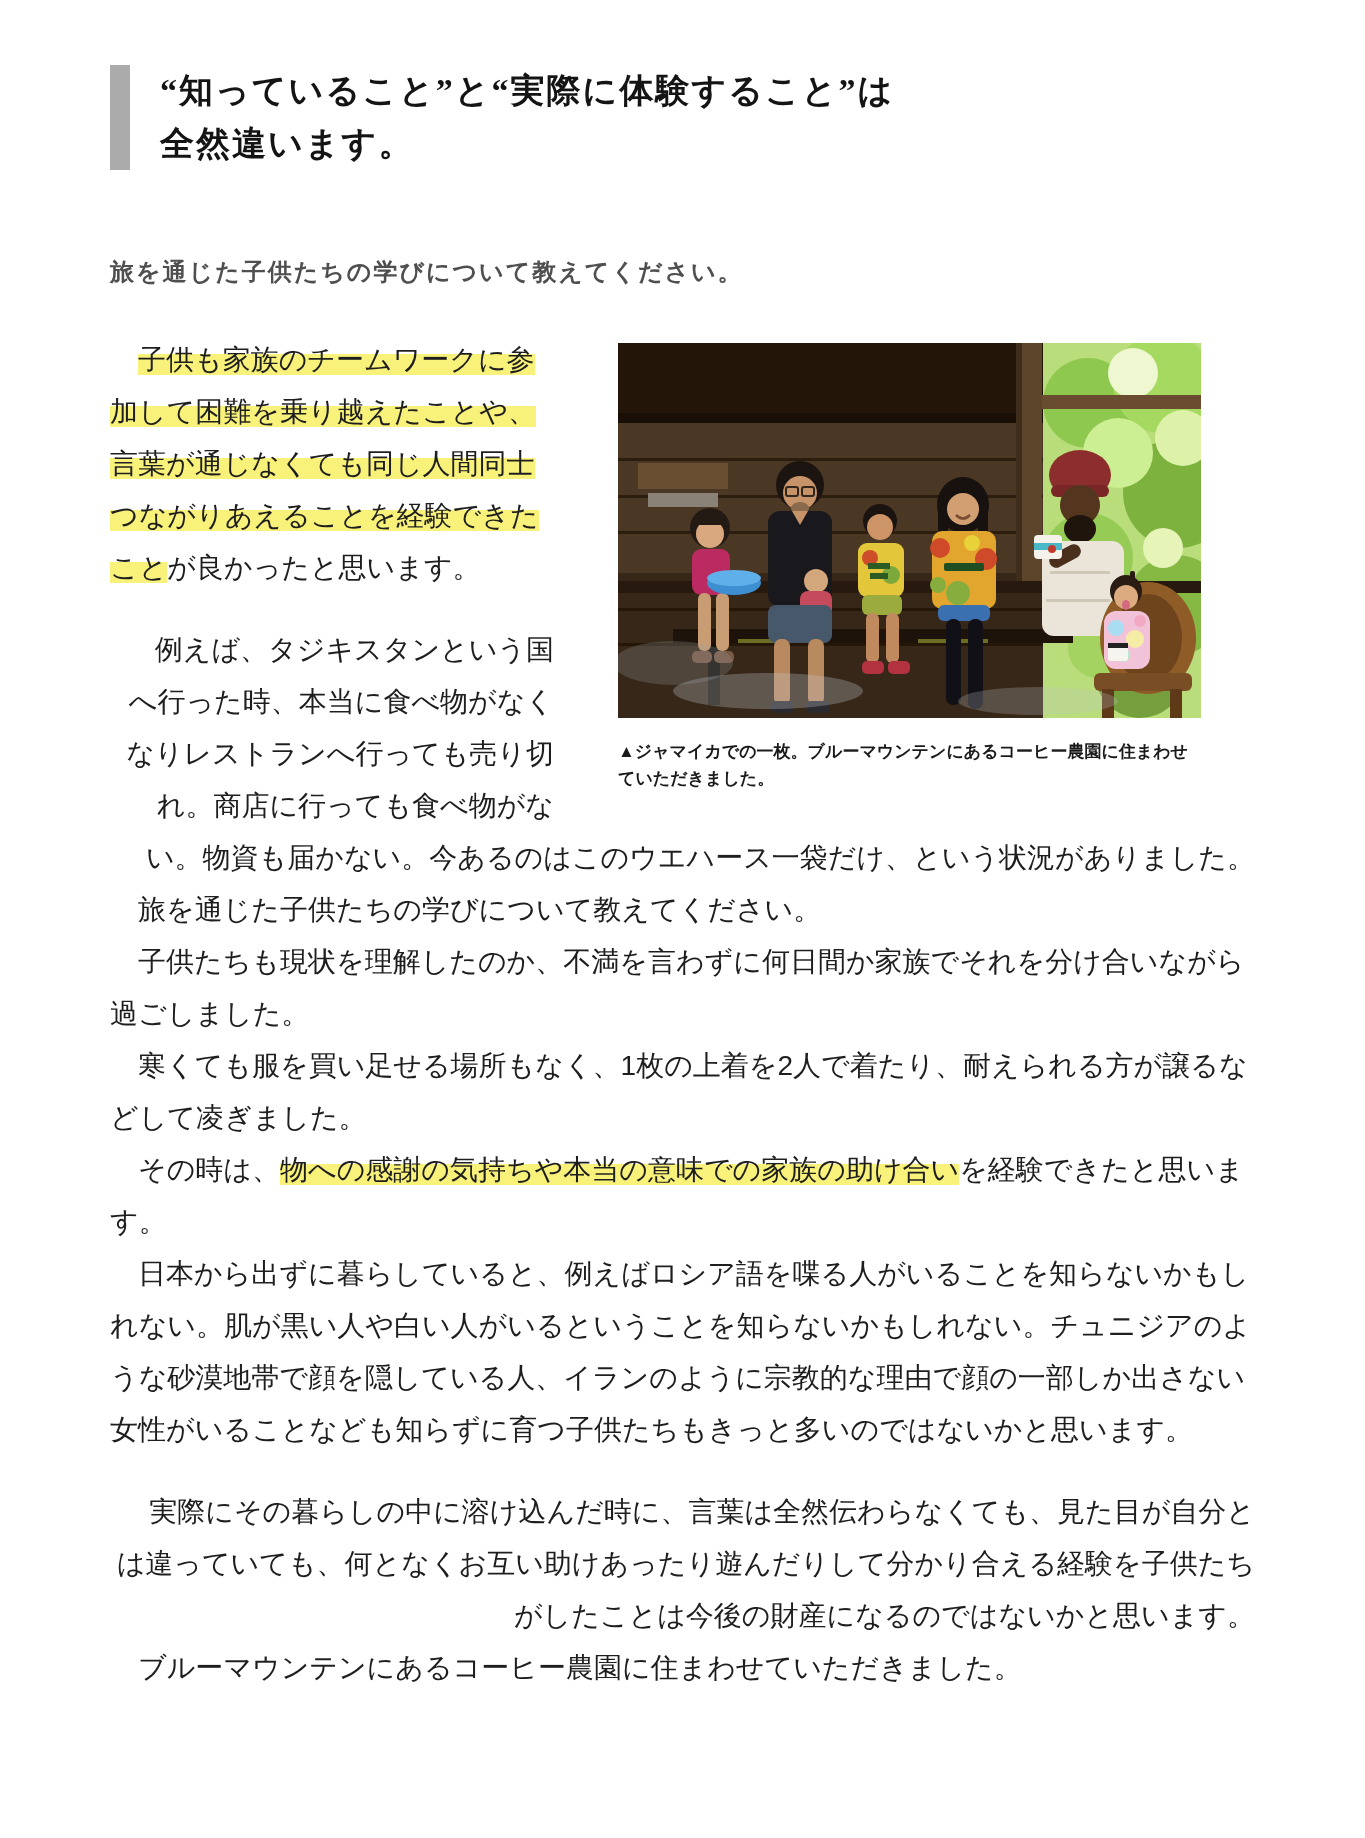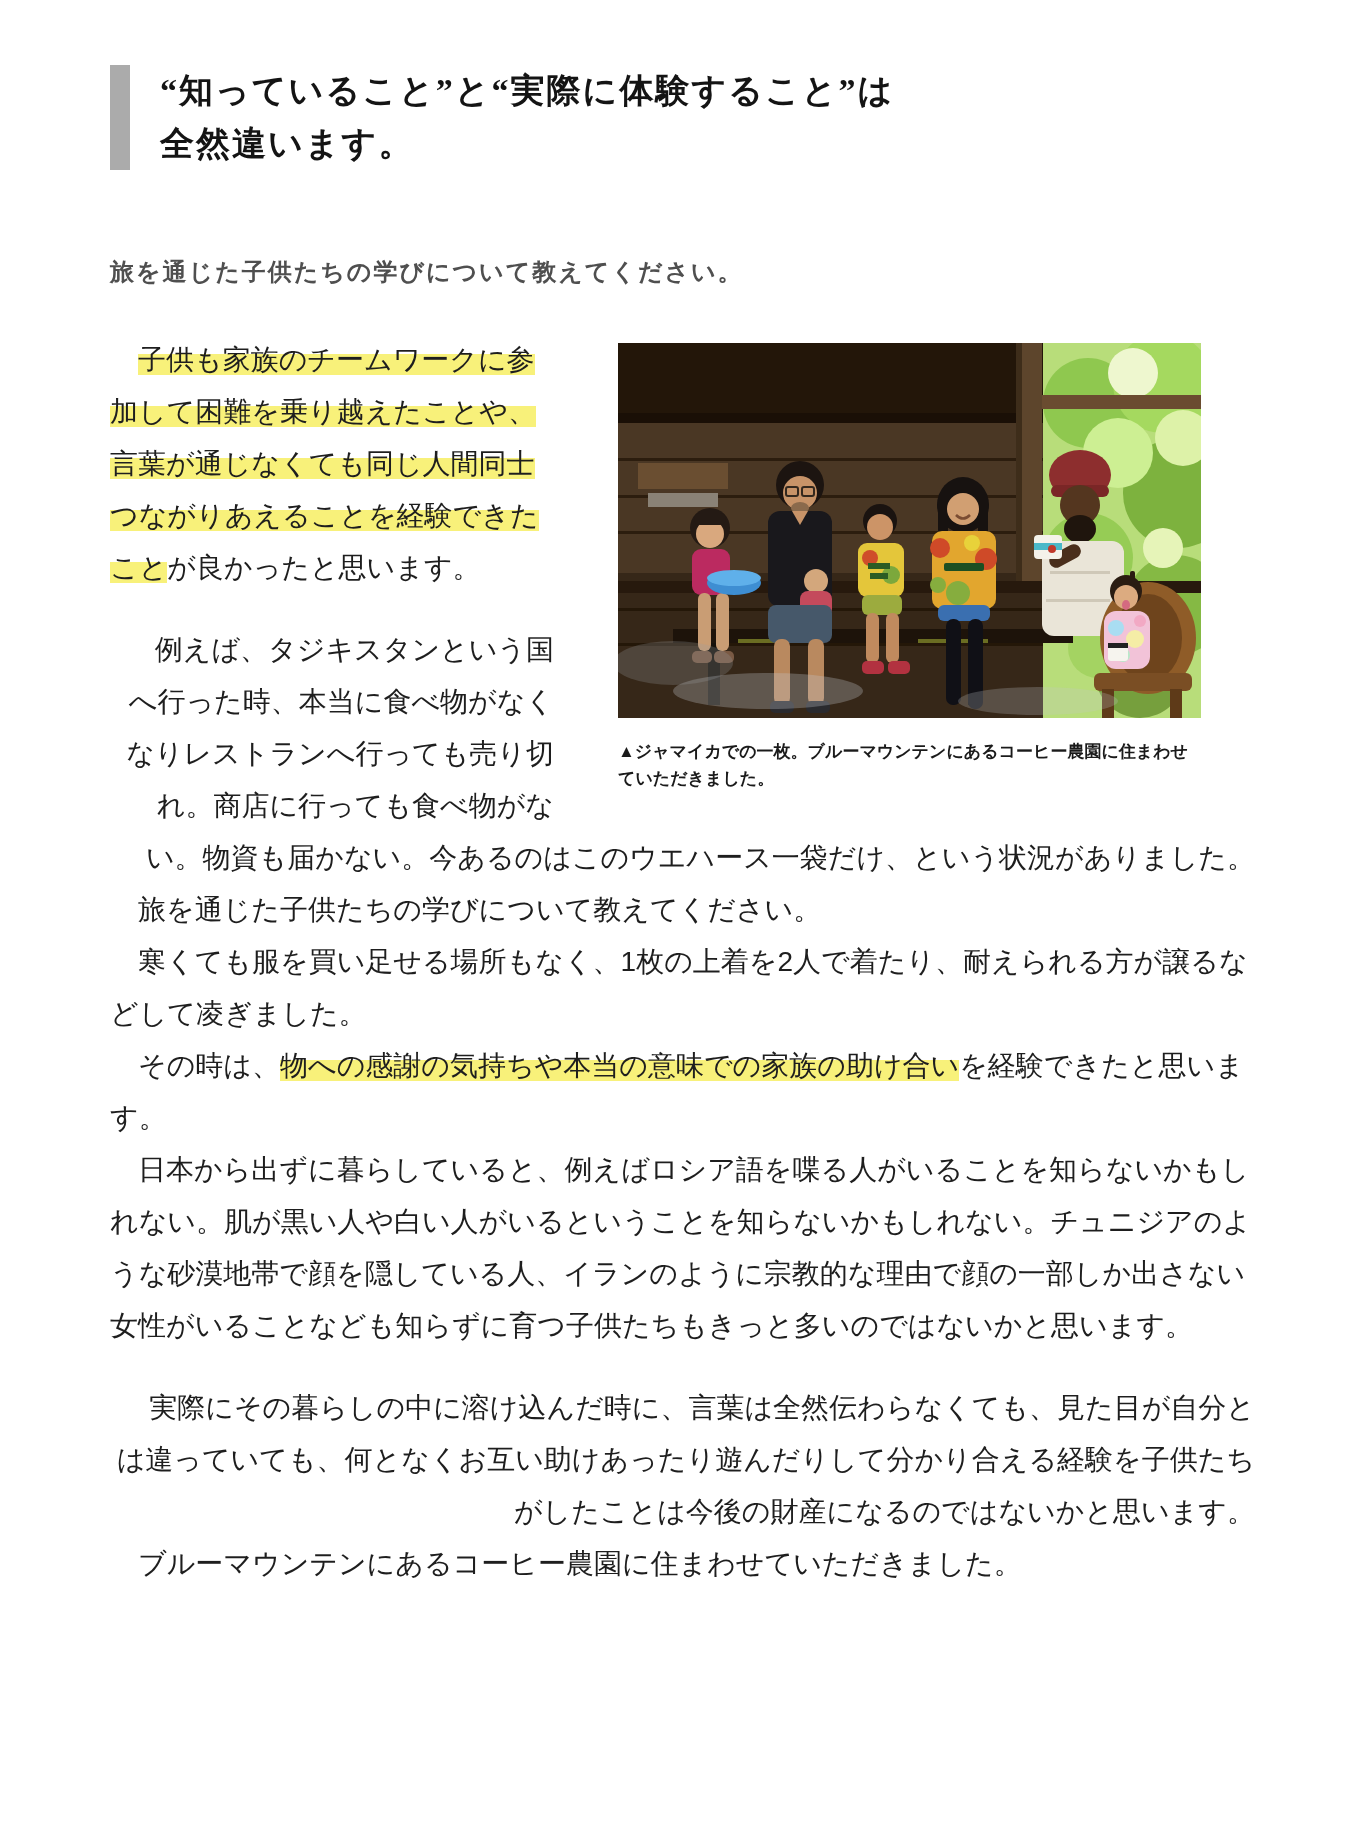--- a/index.html
+++ b/index.html
@@ -205,20 +205,21 @@
           <ellipse cx="420" cy="358" rx="80" ry="14" fill="#c2c8cc" opacity="0.25"></ellipse>
           <ellipse cx="55" cy="320" rx="60" ry="22" fill="#9aa0a4" opacity="0.25"></ellipse>
         </svg>
       </div>
       <figcaption>▲ジャマイカでの一枚。ブルーマウンテンにあるコーヒー農園に住まわせていただきました。</figcaption>
     </figure>
 
   <p class="para"><span class="hl">子供も家族のチームワークに参加して困難を乗り越えたことや、言葉が通じなくても同じ人間同士つながりあえることを経験できたこと</span><span>が良かったと思います。</span></p>
       <p class="para gap"><span>例えば、タジキスタンという国へ行った時、本当に食べ物がなくなりレストランへ行っても売り切れ。商店に行っても食べ物がない。物資も届かない。今あるのはこのウエハース一袋だけ、という状況がありました。</span></p>
       <p class="para"><span>旅を通じた子供たちの学びについて教えてください。</span></p>
+      <p class="para"><span>子供たちも現状を理解したのか、不満を言わずに何日間か家族でそれを分け合いながら過ごしました。</span></p>
       <p class="para"><span>寒くても服を買い足せる場所もなく、1枚の上着を2人で着たり、耐えられる方が譲るなどして凌ぎました。</span></p>
       <p class="para"><span>その時は、</span><span class="hl">物への感謝の気持ちや本当の意味での家族の助け合い</span><span>を経験できたと思います。</span></p>
       <p class="para"><span>日本から出ずに暮らしていると、例えばロシア語を喋る人がいることを知らないかもしれない。肌が黒い人や白い人がいるということを知らないかもしれない。チュニジアのような砂漠地帯で顔を隠している人、イランのように宗教的な理由で顔の一部しか出さない女性がいることなども知らずに育つ子供たちもきっと多いのではないかと思います。</span></p>
       <p class="para gap"><span>実際にその暮らしの中に溶け込んだ時に、言葉は全然伝わらなくても、見た目が自分とは違っていても、何となくお互い助けあったり遊んだりして分かり合える経験を子供たちがしたことは今後の財産になるのではないかと思います。</span></p>
       <p class="para"><span>ブルーマウンテンにあるコーヒー農園に住まわせていただきました。</span></p>
     </div>
 
 </div>
 
 </body></html>

